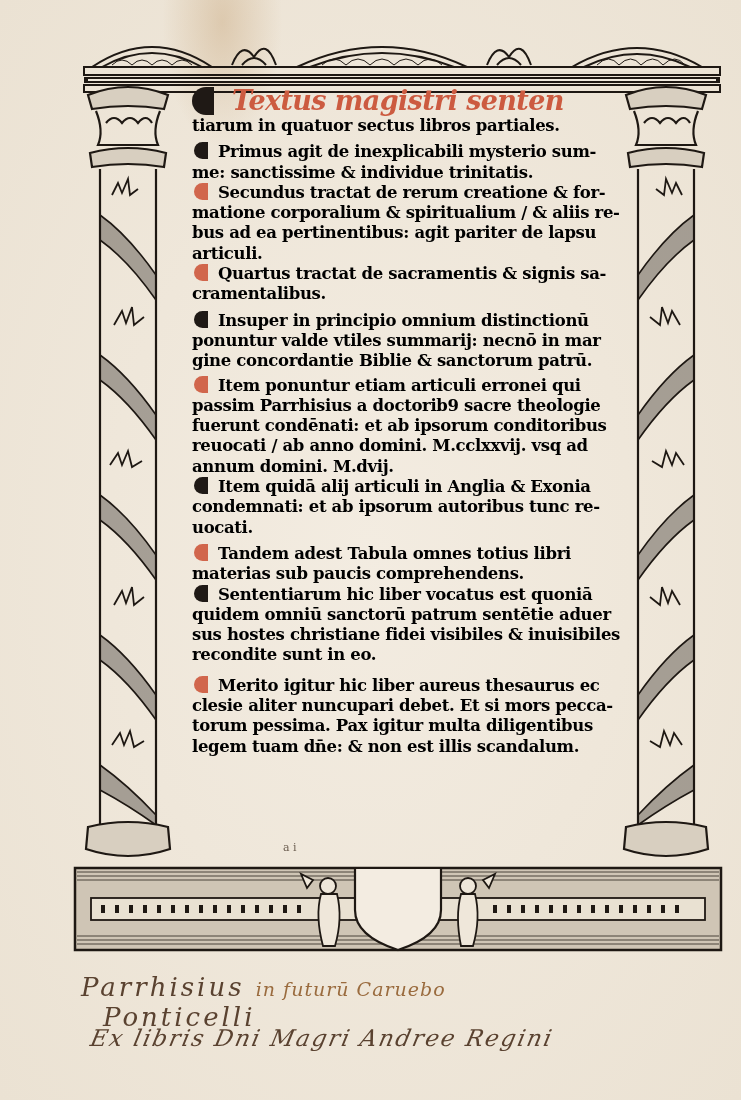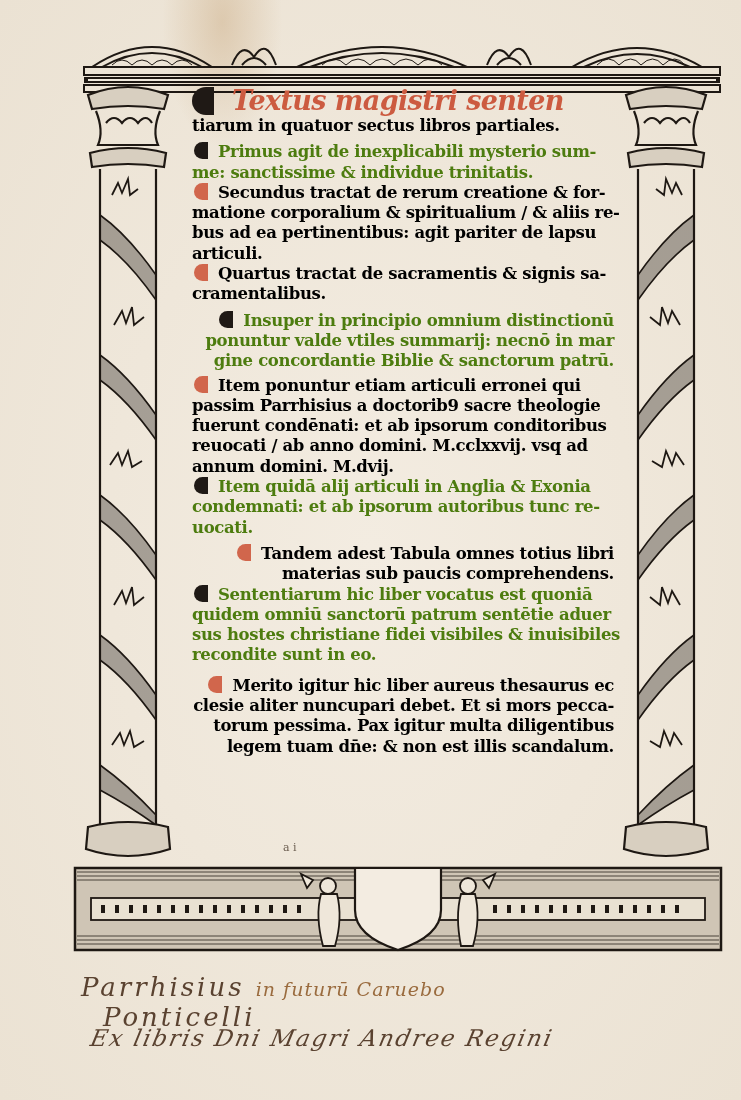--- a/index.html
+++ b/index.html
@@ -22,36 +22,36 @@
   .bottom-border { position:absolute; left:36px; top:866px; width:650px; height:86px; }
 
   
   .text-block {
     position:absolute; left:155px; top:86px; width:422px;
     font-family:"DejaVu Serif", serif;
     font-size:16.5px; line-height:20.3px; letter-spacing:-0.35px;
     font-weight:bold;
   }
   .para { margin:0 0 0 0; }
-  .para.gap { margin-top:6px;text-align:right; }
+  .para.gap { margin-top:6px; }
   .pilcrow {
     display:inline-block; width:22px; height:18px; vertical-align:-3px;
     margin-right:4px; position:relative;
   }
   .pilcrow::before {
     content:""; position:absolute; left:2px; top:0; width:13px; height:17px;
     border-radius:9px 0 0 9px; background:currentColor;
   }
   .pilcrow::after {
     content:""; position:absolute; left:13px; top:0; width:3px; height:17px; background:currentColor;
   }
   .pilcrow.black { color:#1f1915; }
   .pilcrow.red { color:#d1664c; }
   .black-text { color:#000000; }
-  .red-text { color:#4d7c0f; }
+  .red-text { color:#000000; }
   .title {
     font-size:27px; line-height:30px; color:#cc5b40; letter-spacing:-0.6px;
     font-family:"DejaVu Serif", serif; font-weight:bold; font-style:italic;
   }
   .title-pilcrow {
     display:inline-block; width:34px; height:28px; vertical-align:-5px;
     position:relative; margin-right:6px;
   }
   .title-pilcrow::before {
     content:""; position:absolute; left:0; top:0; width:20px; height:28px;

